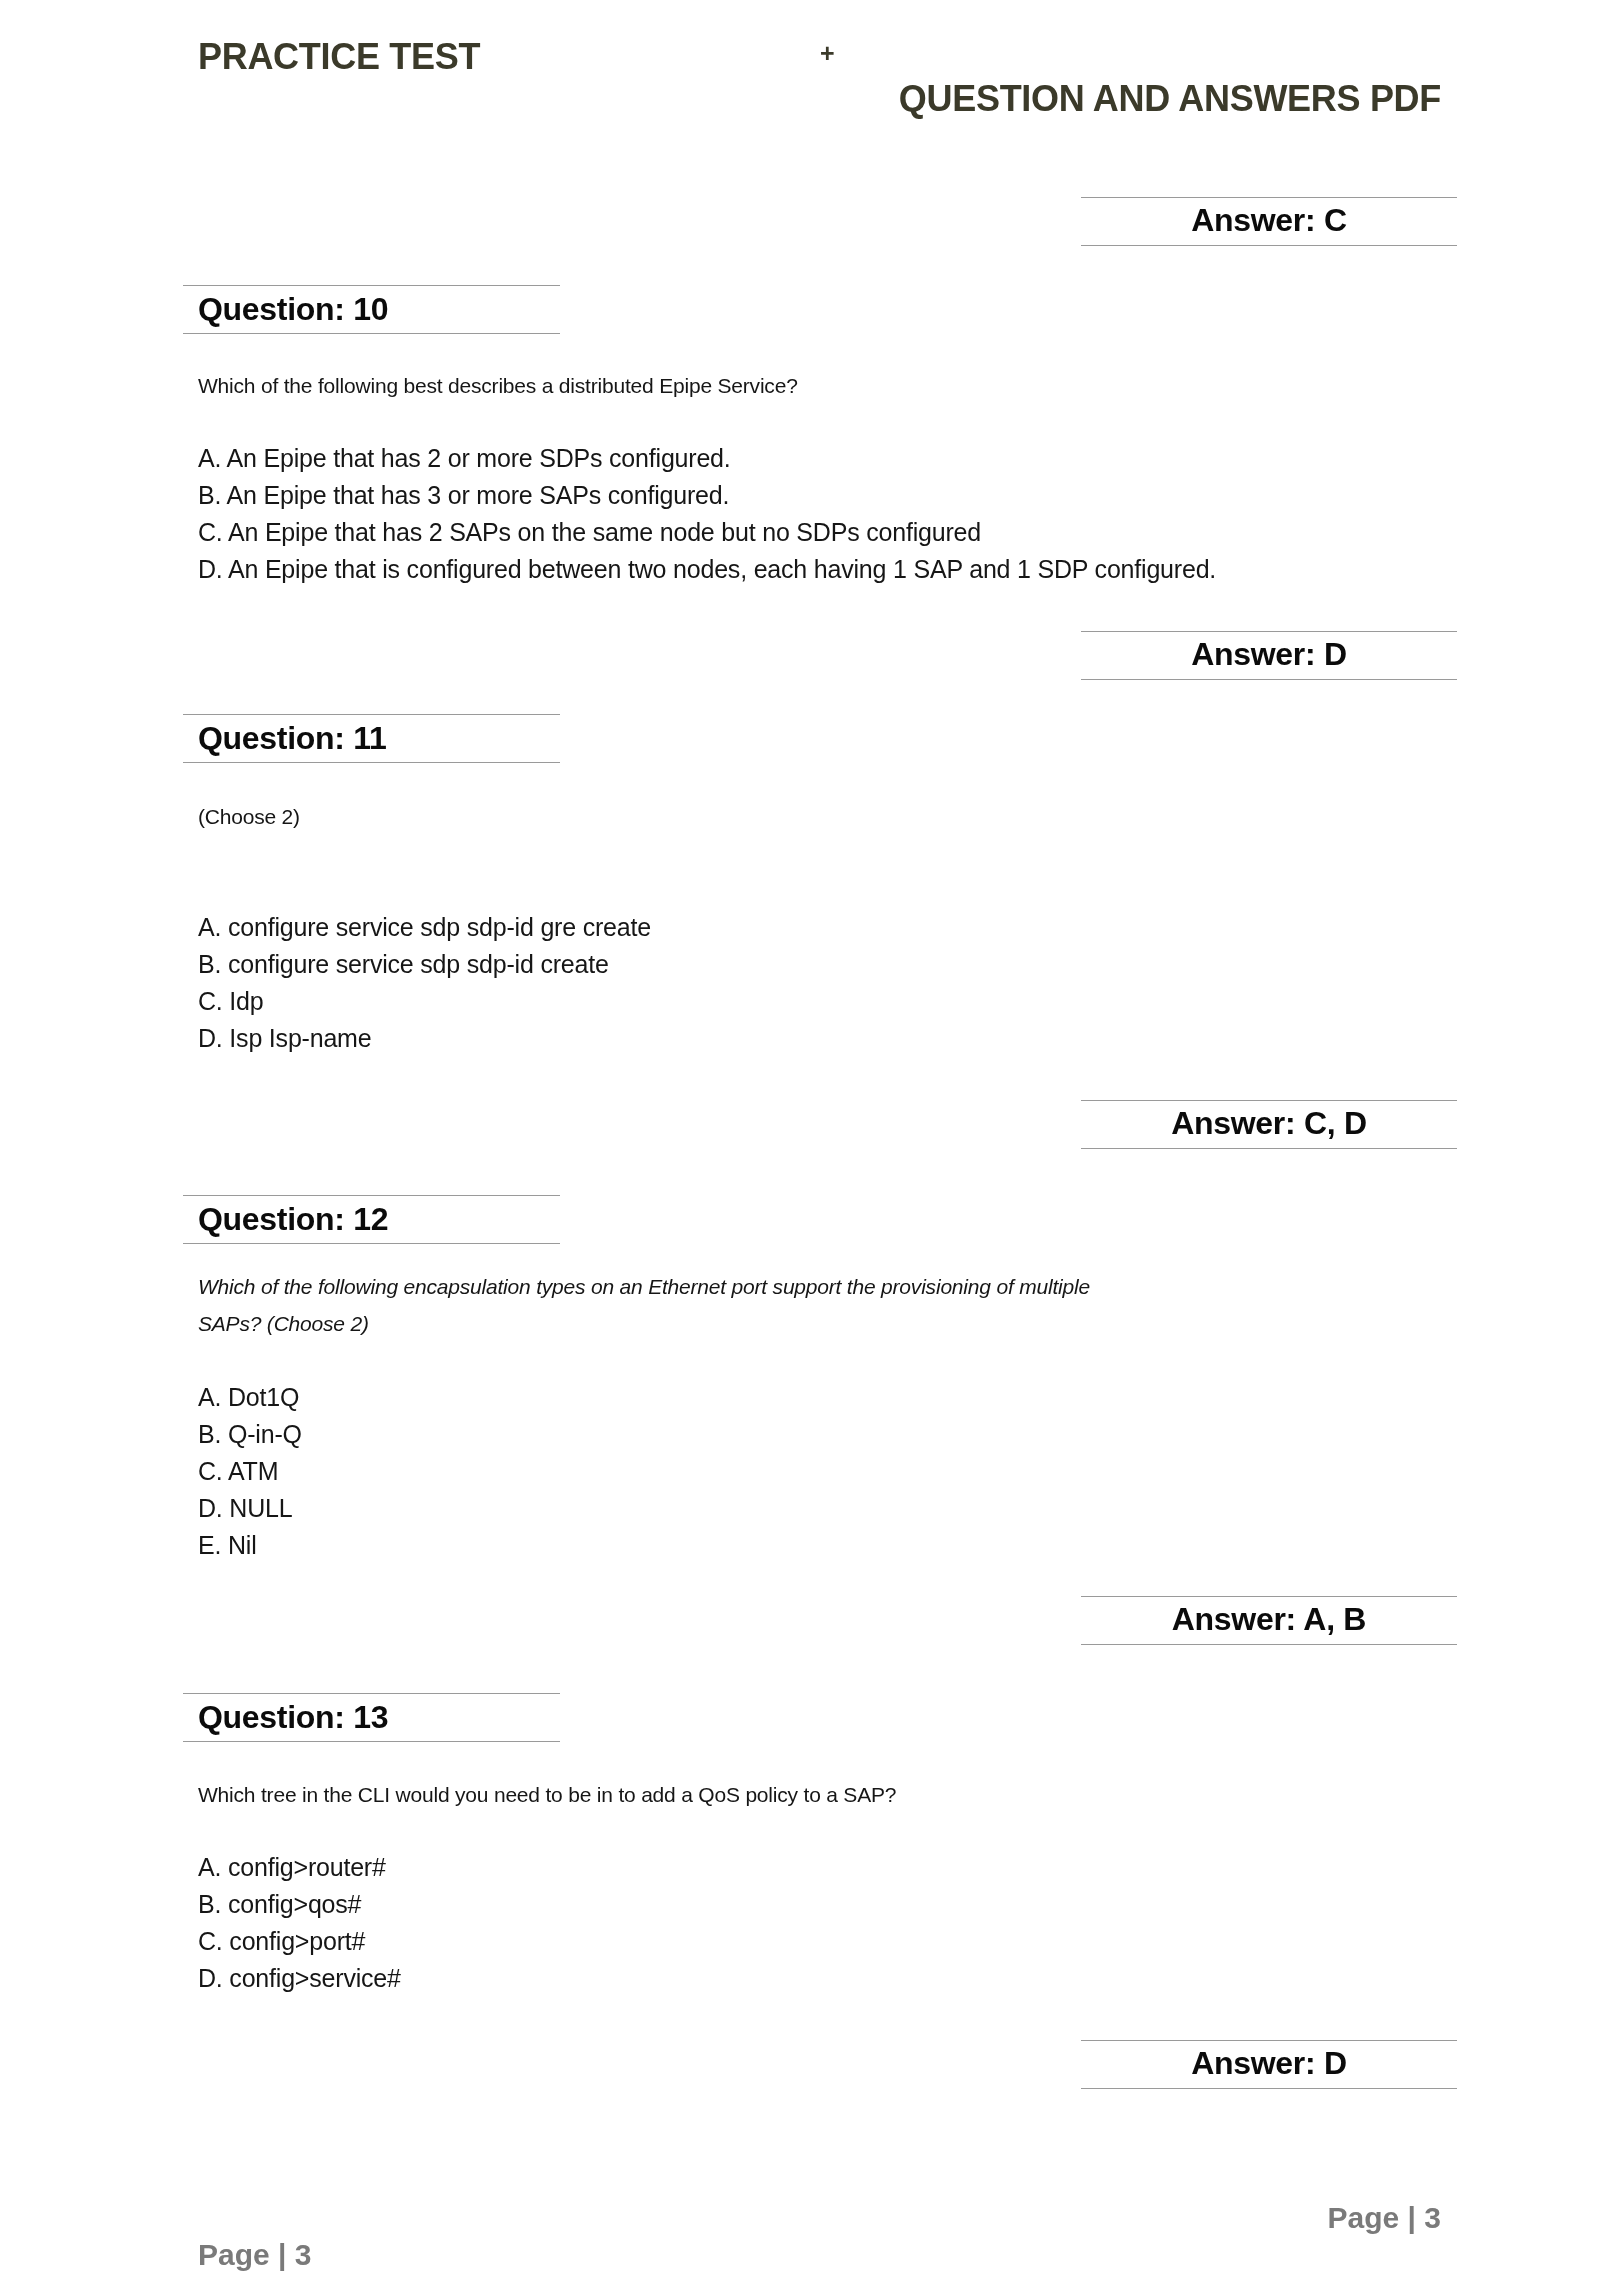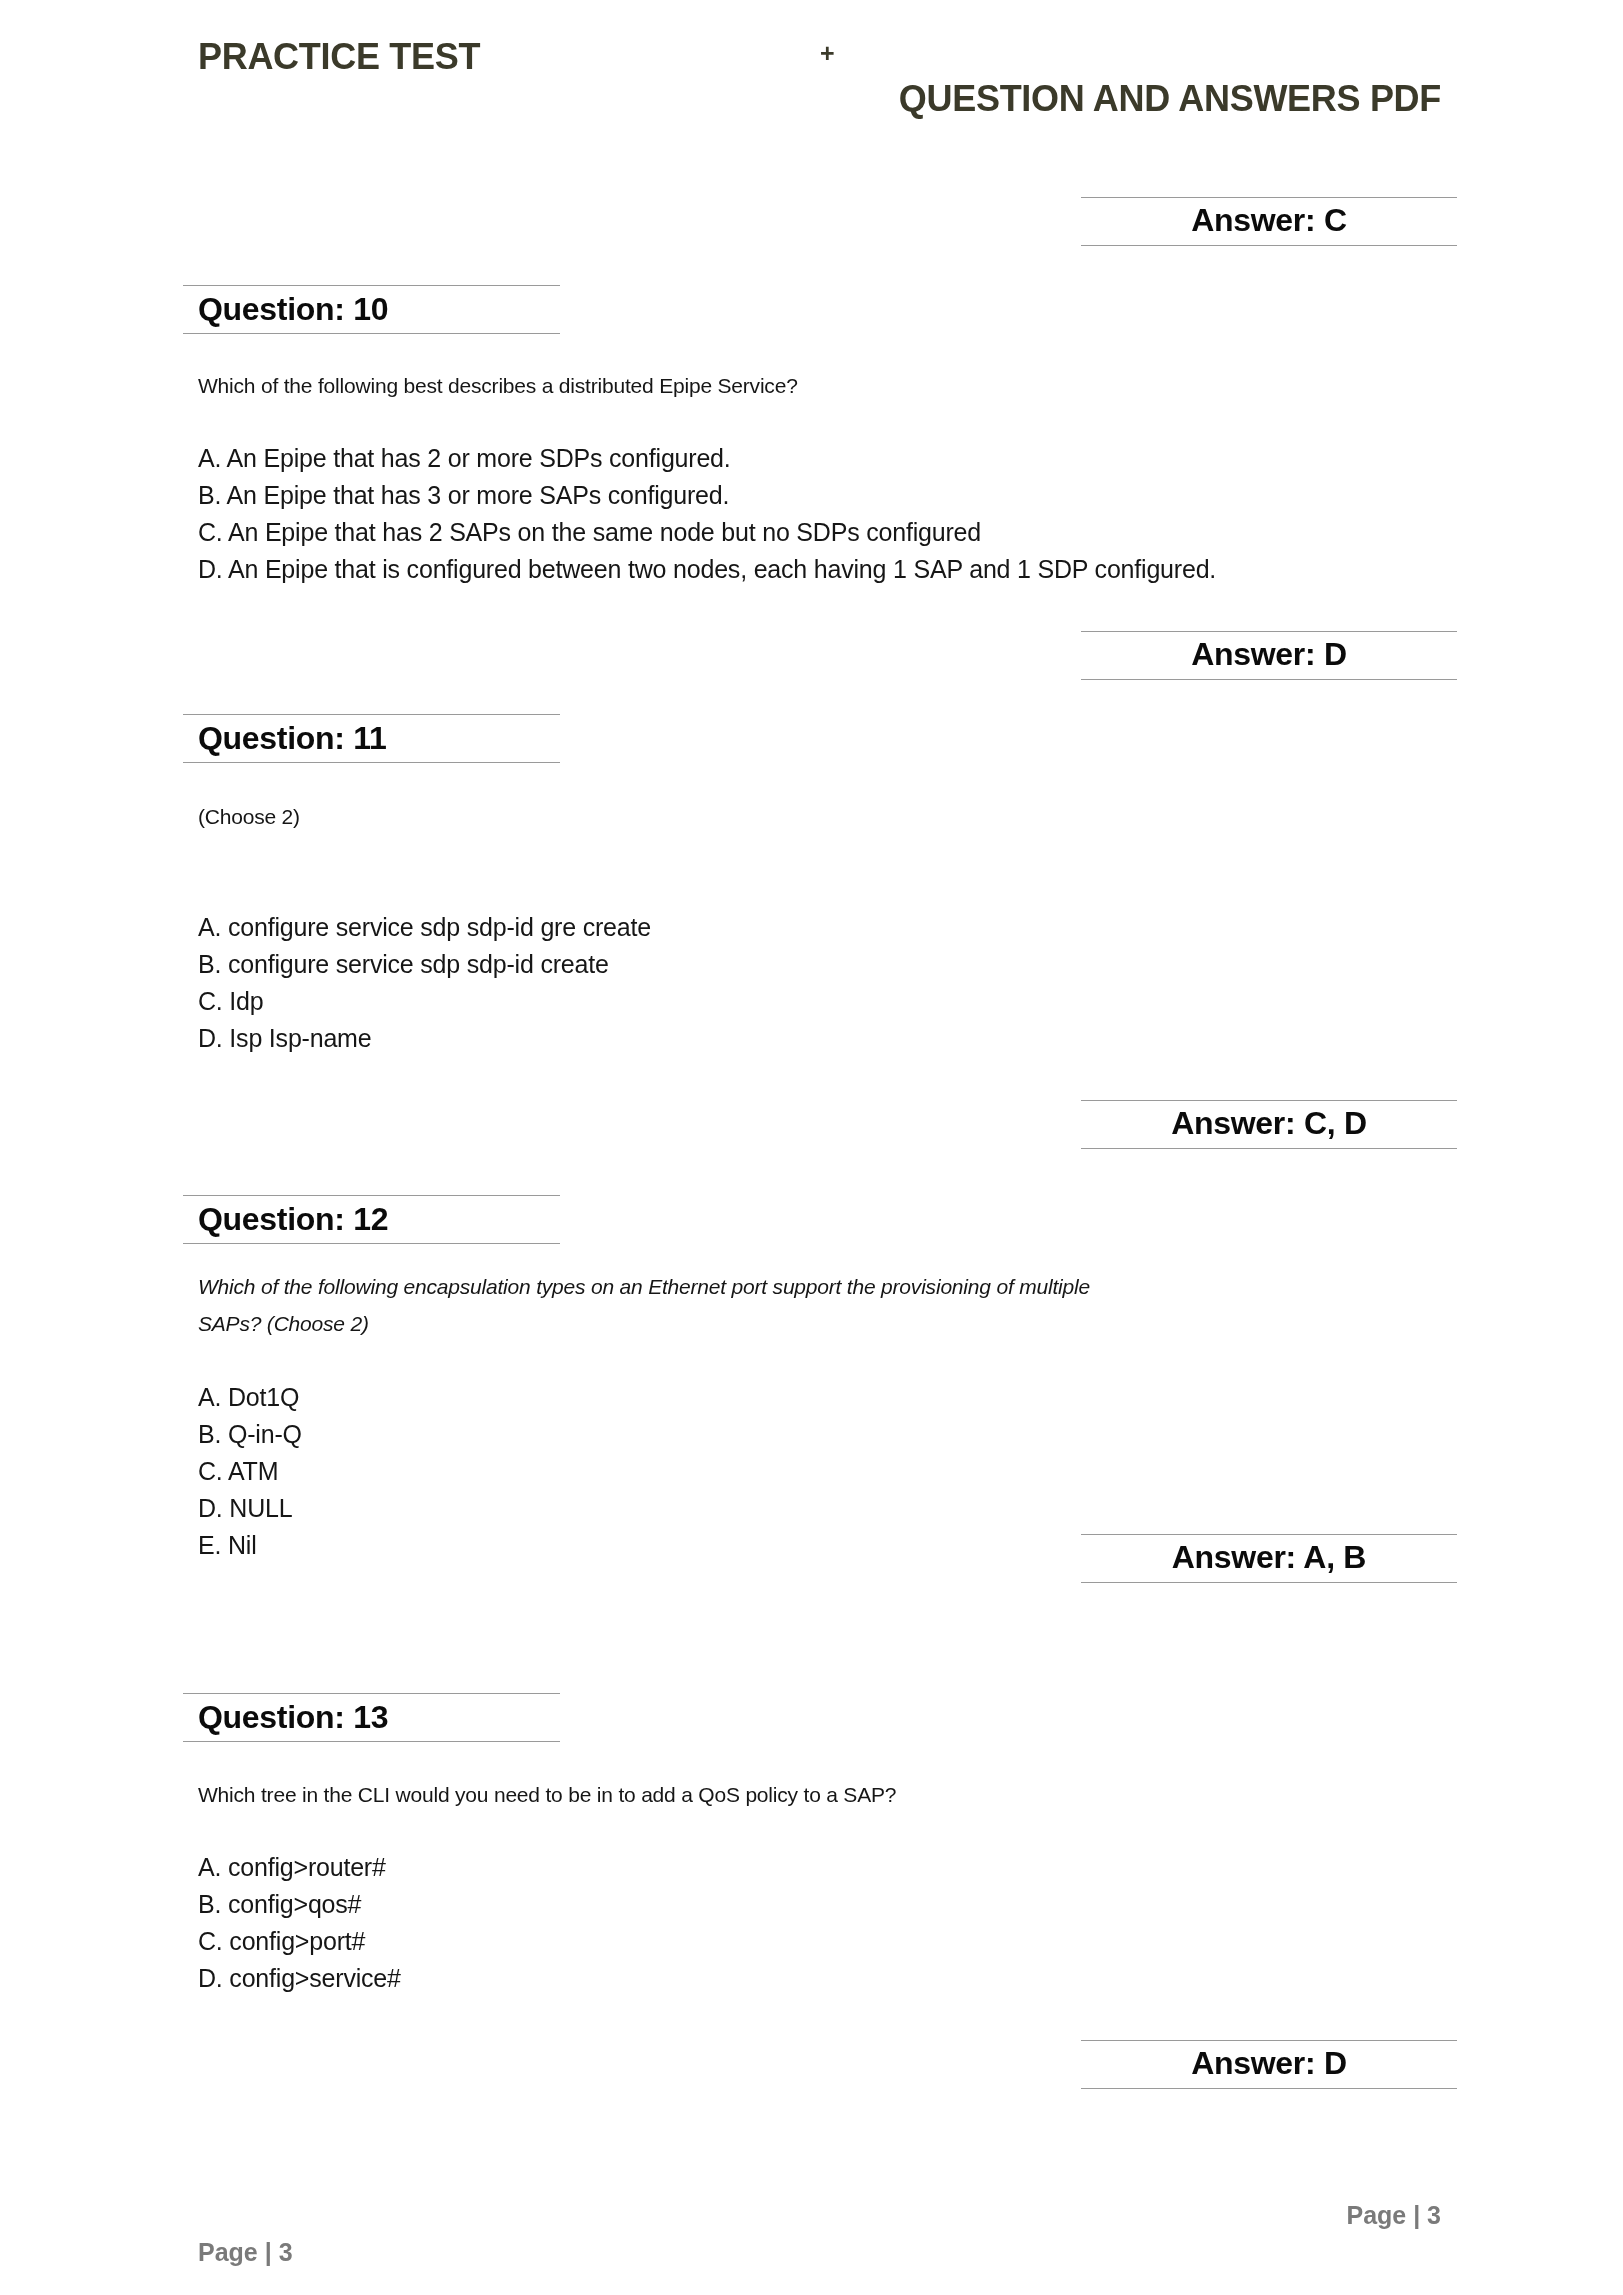--- a/index.html
+++ b/index.html
@@ -12,21 +12,21 @@
           border-top: 1.9px solid #9a9a9a; border-bottom: 1.9px solid #9a9a9a; }
   .qbox .qt { position: absolute; left: 15px; top: 50%; transform: translateY(-52%);
               font-weight: bold; font-size: 32px; color: #0b0b0b; white-space: nowrap; letter-spacing: -0.3px; }
   .abox { position: absolute; left: 1081px; width: 376px; height: 47px;
           border-top: 1.9px solid #9a9a9a; border-bottom: 1.9px solid #9a9a9a; }
   .abox .at { position: absolute; left: 0; right: 0; top: 50%; transform: translateY(-54%);
               text-align: center; font-weight: bold; font-size: 32px; color: #0b0b0b; white-space: nowrap; letter-spacing: -0.3px; }
   .txt { position: absolute; left: 198px; font-size: 21px; line-height: 37px; color: #161616; white-space: nowrap; letter-spacing: -0.2px; }
   .opts { position: absolute; left: 198px; font-size: 25px; line-height: 37px; color: #161616; }
   .opt { white-space: nowrap; letter-spacing: -0.2px; }
-  .page { font-weight: bold; font-size: 25px; color: #7a7a7a; line-height: 1; white-space: nowrap; }
+  .page { font-weight: bold; font-size: 30px; color: #7a7a7a; line-height: 1; white-space: nowrap; }
 </style>
 </head>
 <body>
 
 <div class="abs hdr" style="left:198px; top:39px;">PRACTICE TEST</div>
 <div class="abs plus" style="left:820px; top:41px;">+</div>
 <div class="abs hdr" style="right:182px; top:81px;">QUESTION AND ANSWERS PDF</div>
 
 <div class="abox" style="top:197px;">
   <div class="at">Answer: C</div>
@@ -71,21 +71,21 @@
   <div>Which of the following encapsulation types on an Ethernet port support the provisioning of multiple</div>
   <div>SAPs? (Choose 2)</div>
 </div>
 <div class="opts" style="top:1379px;">
   <div class="opt">A. Dot1Q</div>
   <div class="opt">B. Q-in-Q</div>
   <div class="opt">C. ATM</div>
   <div class="opt">D. NULL</div>
   <div class="opt">E. Nil</div>
 </div>
-<div class="abox" style="top:1534px;">
+<div class="abox" style="top:1596px;">
   <div class="at">Answer: A, B</div>
 </div>
 
 <div class="qbox" style="top:1693px;">
   <div class="qt">Question: 13</div>
 </div>
 <div class="txt" style="top:1776px;">
   <div>Which tree in the CLI would you need to be in to add a QoS policy to a SAP?</div>
 </div>
 <div class="opts" style="top:1849px;">

